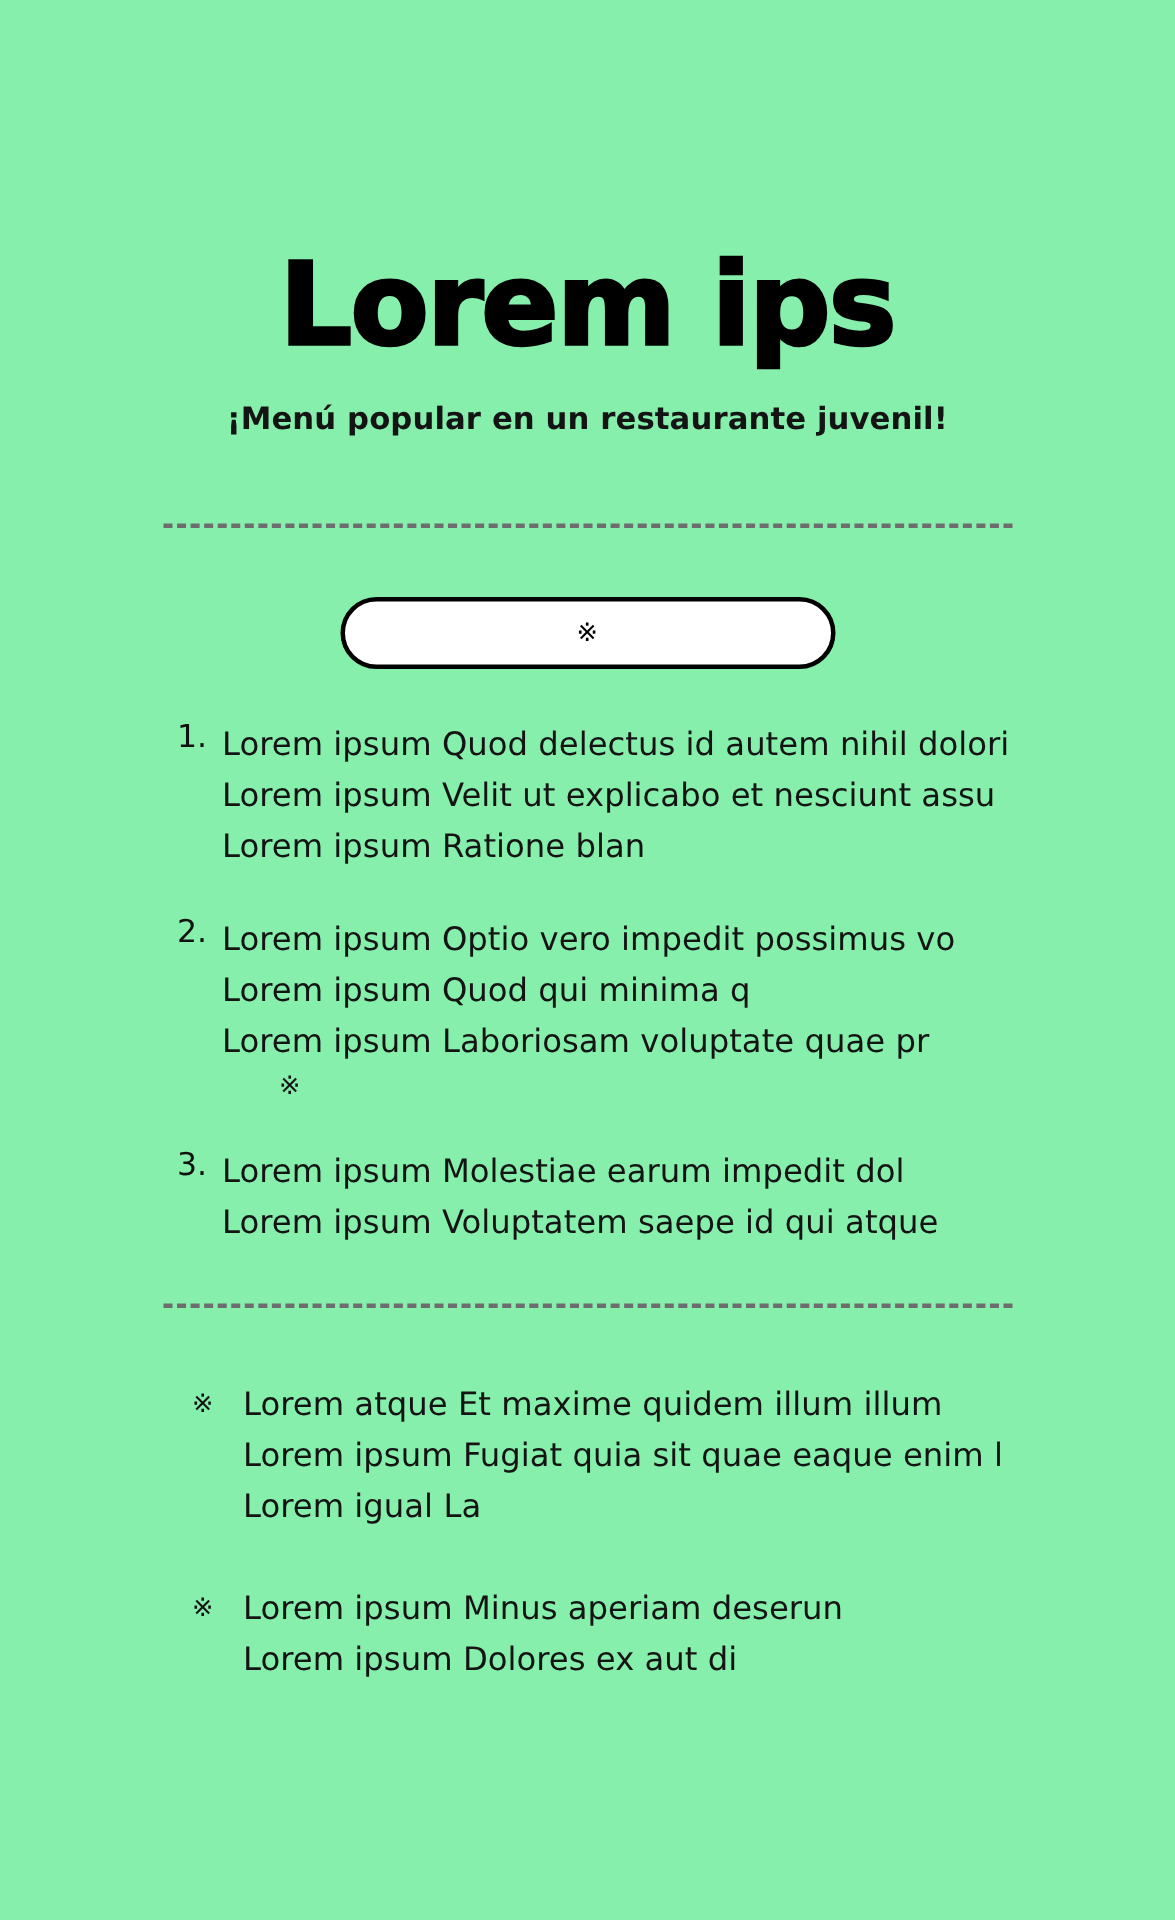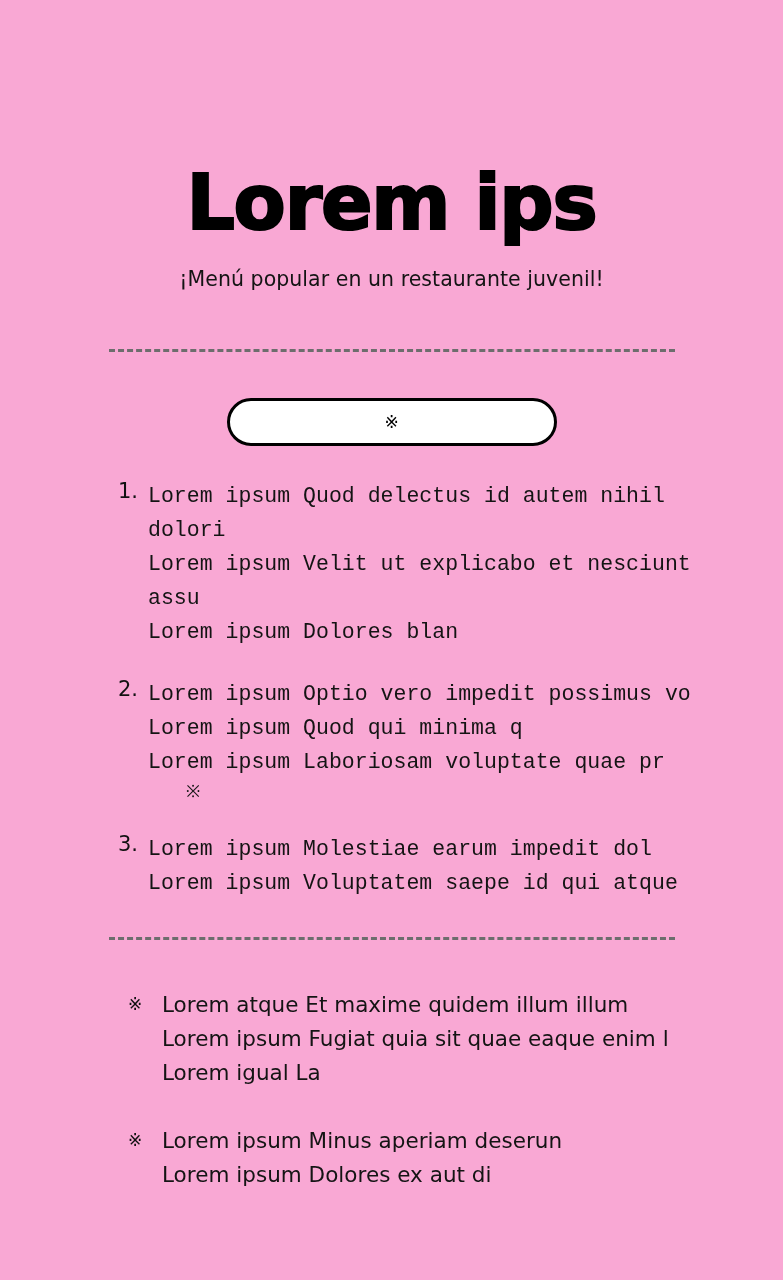--- a/index.html
+++ b/index.html
@@ -15,21 +15,21 @@
     overflow: hidden;
     position: relative;
   }
 
   .page {
     width: 783px;
     height: 1280px;
     box-sizing: border-box;
     padding: 0;
     position: relative;
-    background: #f9a8d4;
+    background: #86efac;
   }
 
   
   .header {
     padding-top: 168px;
     text-align: center;
   }
 
   .title {
     font-family: "DejaVu Sans", "Liberation Sans", sans-serif;
@@ -41,21 +41,21 @@
     margin: 0;
     padding: 0;
     -webkit-text-stroke: 2.2px #000000;
   }
 
   .subtitle {
     margin: 24px 0 0 0;
     font-size: 20.5px;
     line-height: 1.72;
     color: #141414;
-    font-weight: 400;
+    font-weight: 700;
     letter-spacing: 0.05px;
   }
   .subtitle .sub-line { display: block; }
 
   
   .divider {
     height: 0;
     border: none;
     border-top: 3px dashed #6d6d6d;
     margin: 0 auto;
@@ -112,21 +112,20 @@
     font-weight: 400;
     margin-top: 1px;
     text-align: left;
   }
   .item-lines {
     flex: 1 1 auto;
     font-size: 21.5px;
     line-height: 1.58;
     color: #141414;
     letter-spacing: 0.02px;
-    font-family: Liberation Mono, monospace;
   }
   .item-lines .line { display: block; }
   .item-lines .line-glyph {
     display: block;
     padding-left: 38px;
     font-size: 17px;
     line-height: 1.5;
   }
 
   
@@ -181,21 +180,21 @@
     </div>
   </div>
 
   <ol class="ordered-list">
 
     <li class="ordered-item">
       <span class="marker">1.</span>
       <span class="item-lines">
         <span class="line">Lorem ipsum Quod delectus id autem nihil dolori</span>
         <span class="line">Lorem ipsum Velit ut explicabo et nesciunt assu</span>
-        <span class="line">Lorem ipsum Dolores blan</span>
+        <span class="line">Lorem ipsum Ratione blan</span>
       </span>
     </li>
 
     <li class="ordered-item">
       <span class="marker">2.</span>
       <span class="item-lines">
         <span class="line">Lorem ipsum Optio vero impedit possimus vo</span>
         <span class="line">Lorem ipsum Quod qui minima q</span>
         <span class="line">Lorem ipsum Laboriosam voluptate quae pr</span>
         <span class="line-glyph">※</span>

